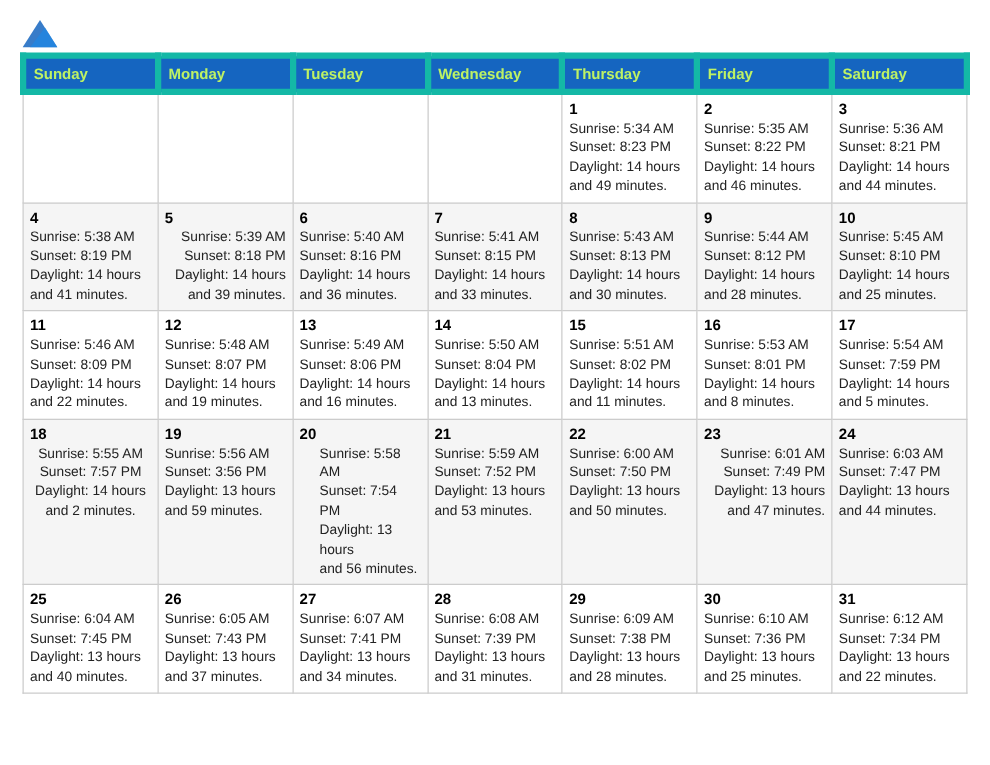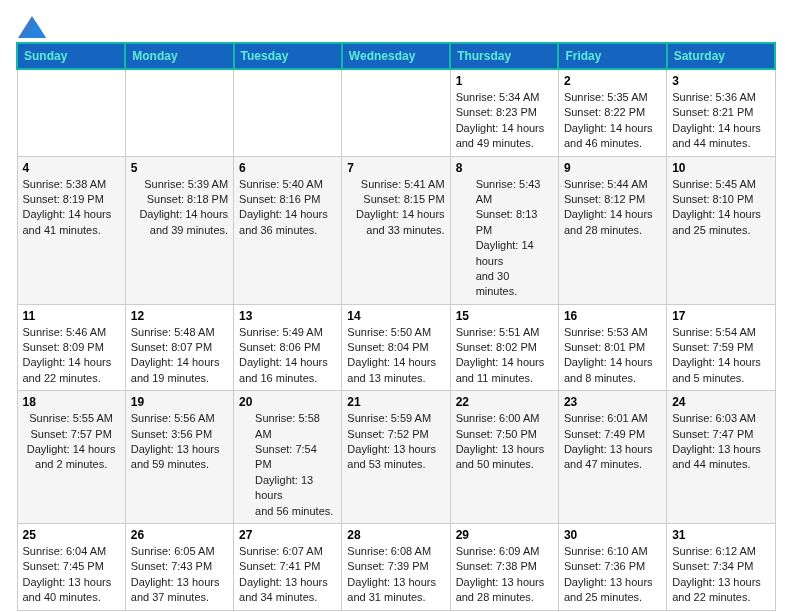--- a/index.html
+++ b/index.html
@@ -38,26 +38,26 @@
       font-size: 15px;
       color: #333;
     }
     .calendar {
       width: 100%;
       border-collapse: collapse;
       font-size: 11px;
     }
     .calendar th {
       background: #1565c0;
-      color: #5eead4;
+      color: #bef264;
       text-align: left;
       padding: 5px 6px;
       font-size: 12px;
       font-weight: bold;
-      border: 2px solid #14b8a6;
+      border: 5px solid #14b8a6;
     }
     .calendar td {
       vertical-align: top;
       border: 1px solid #ccc;
       padding: 4px 5px;
       width: 108px;
       min-height: 80px;
       background: #fff;
     }
     .calendar tr:nth-child(even) td {
@@ -153,28 +153,28 @@
         </td>
         <td>
           <span class="day-num">6</span>
           <div class="day-info" style="white-space: pre-line;">Sunrise: 5:40 AM
 Sunset: 8:16 PM
 Daylight: 14 hours
 and 36 minutes.</div>
         </td>
         <td>
           <span class="day-num">7</span>
-          <div class="day-info" style="white-space: pre-line; text-align: right;">Sunrise: 5:41 AM
+          <div class="day-info" style="white-space: pre-line;">Sunrise: 5:41 AM
 Sunset: 8:15 PM
 Daylight: 14 hours
 and 33 minutes.</div>
         </td>
         <td>
           <span class="day-num">8</span>
-          <div class="day-info" style="white-space: pre-line; margin-left: 20px;">Sunrise: 5:43 AM
+          <div class="day-info" style="white-space: pre-line;">Sunrise: 5:43 AM
 Sunset: 8:13 PM
 Daylight: 14 hours
 and 30 minutes.</div>
         </td>
         <td>
           <span class="day-num">9</span>
           <div class="day-info" style="white-space: pre-line;">Sunrise: 5:44 AM
 Sunset: 8:12 PM
 Daylight: 14 hours
 and 28 minutes.</div>
@@ -269,21 +269,21 @@
         </td>
         <td>
           <span class="day-num">22</span>
           <div class="day-info" style="white-space: pre-line;">Sunrise: 6:00 AM
 Sunset: 7:50 PM
 Daylight: 13 hours
 and 50 minutes.</div>
         </td>
         <td>
           <span class="day-num">23</span>
-          <div class="day-info" style="white-space: pre-line;">Sunrise: 6:01 AM
+          <div class="day-info" style="white-space: pre-line; text-align: right;">Sunrise: 6:01 AM
 Sunset: 7:49 PM
 Daylight: 13 hours
 and 47 minutes.</div>
         </td>
         <td>
           <span class="day-num">24</span>
           <div class="day-info" style="white-space: pre-line;">Sunrise: 6:03 AM
 Sunset: 7:47 PM
 Daylight: 13 hours
 and 44 minutes.</div>

